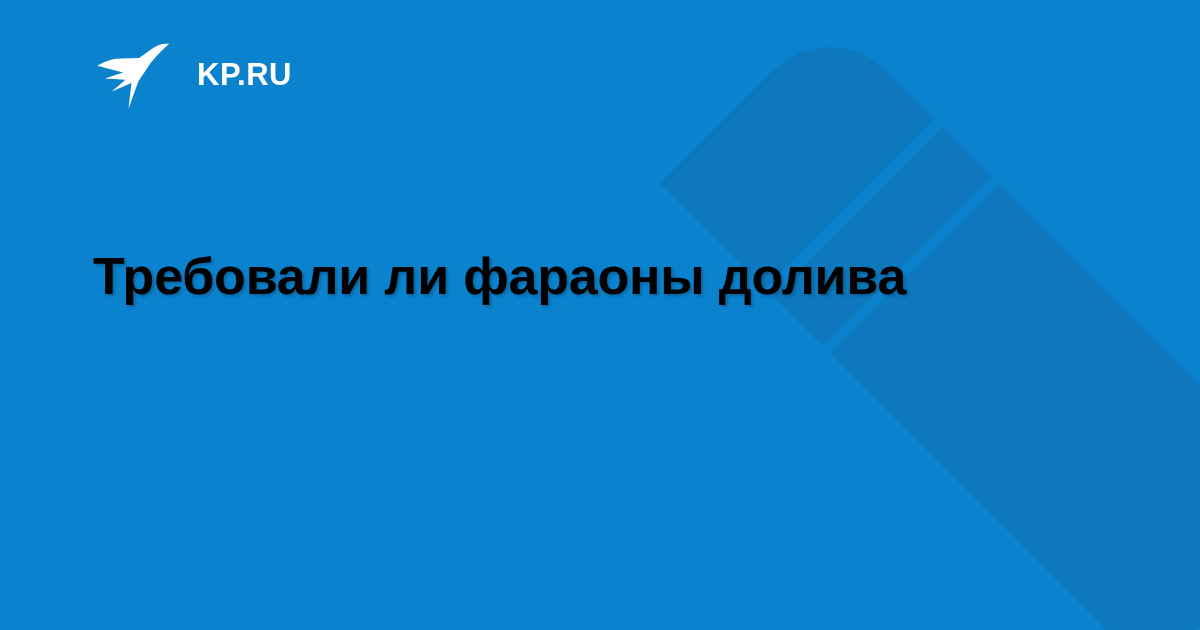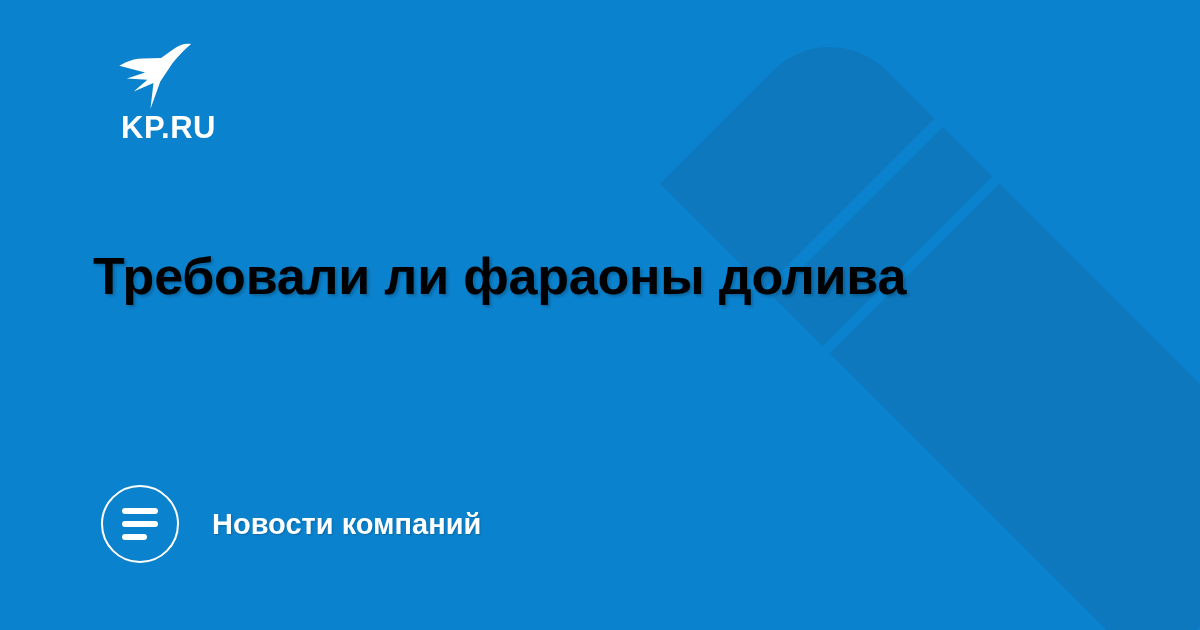--- a/index.html
+++ b/index.html
@@ -35,21 +35,20 @@
   }
 
   
   #brand {
     position: absolute;
     left: 95px;
     top: 36px;
     display: flex;
     align-items: center;
     height: 76px;
-    flex-direction: column;
   }
   #brand-mark {
     width: 76px;
     height: 76px;
     flex: 0 0 76px;
     display: block;
   }
   #brand-mark svg { display: block; width: 76px; height: 76px; }
   #brand-name {
     margin-left: 26px;
@@ -158,22 +157,14 @@
                  L 57.0 60.0
                  L 69.5 41.0
                  C 76.0 31.0 85.0 21.5 97.5 10.5 Z"></path>
       </svg>
     </span>
     <span id="brand-name">KP.RU</span>
   </div>
 
   <h1 id="headline">Требовали ли фараоны долива</h1>
 
-  <div id="category">
-    <span id="category-icon">
-      <span class="bar"></span>
-      <span class="bar"></span>
-      <span class="bar short"></span>
-    </span>
-    <span id="category-label">Новости компаний</span>
-  </div>
 
 </div>
 
 </body></html>

